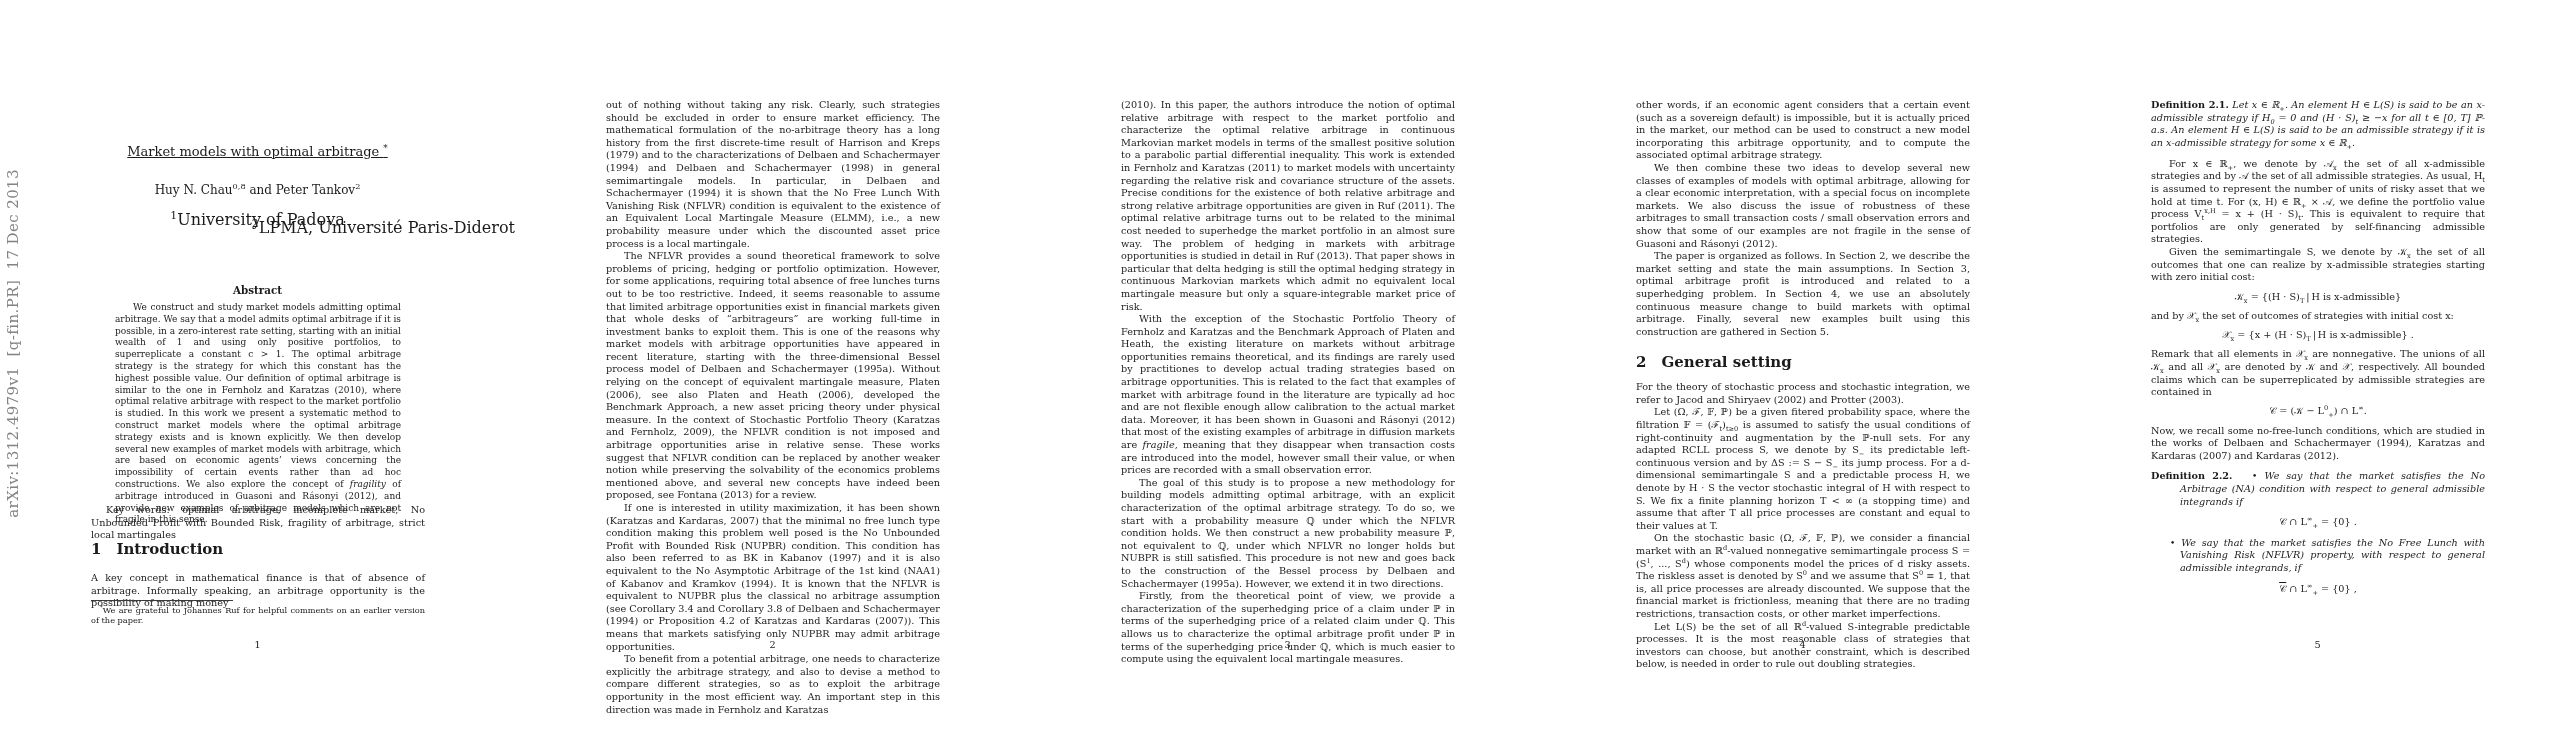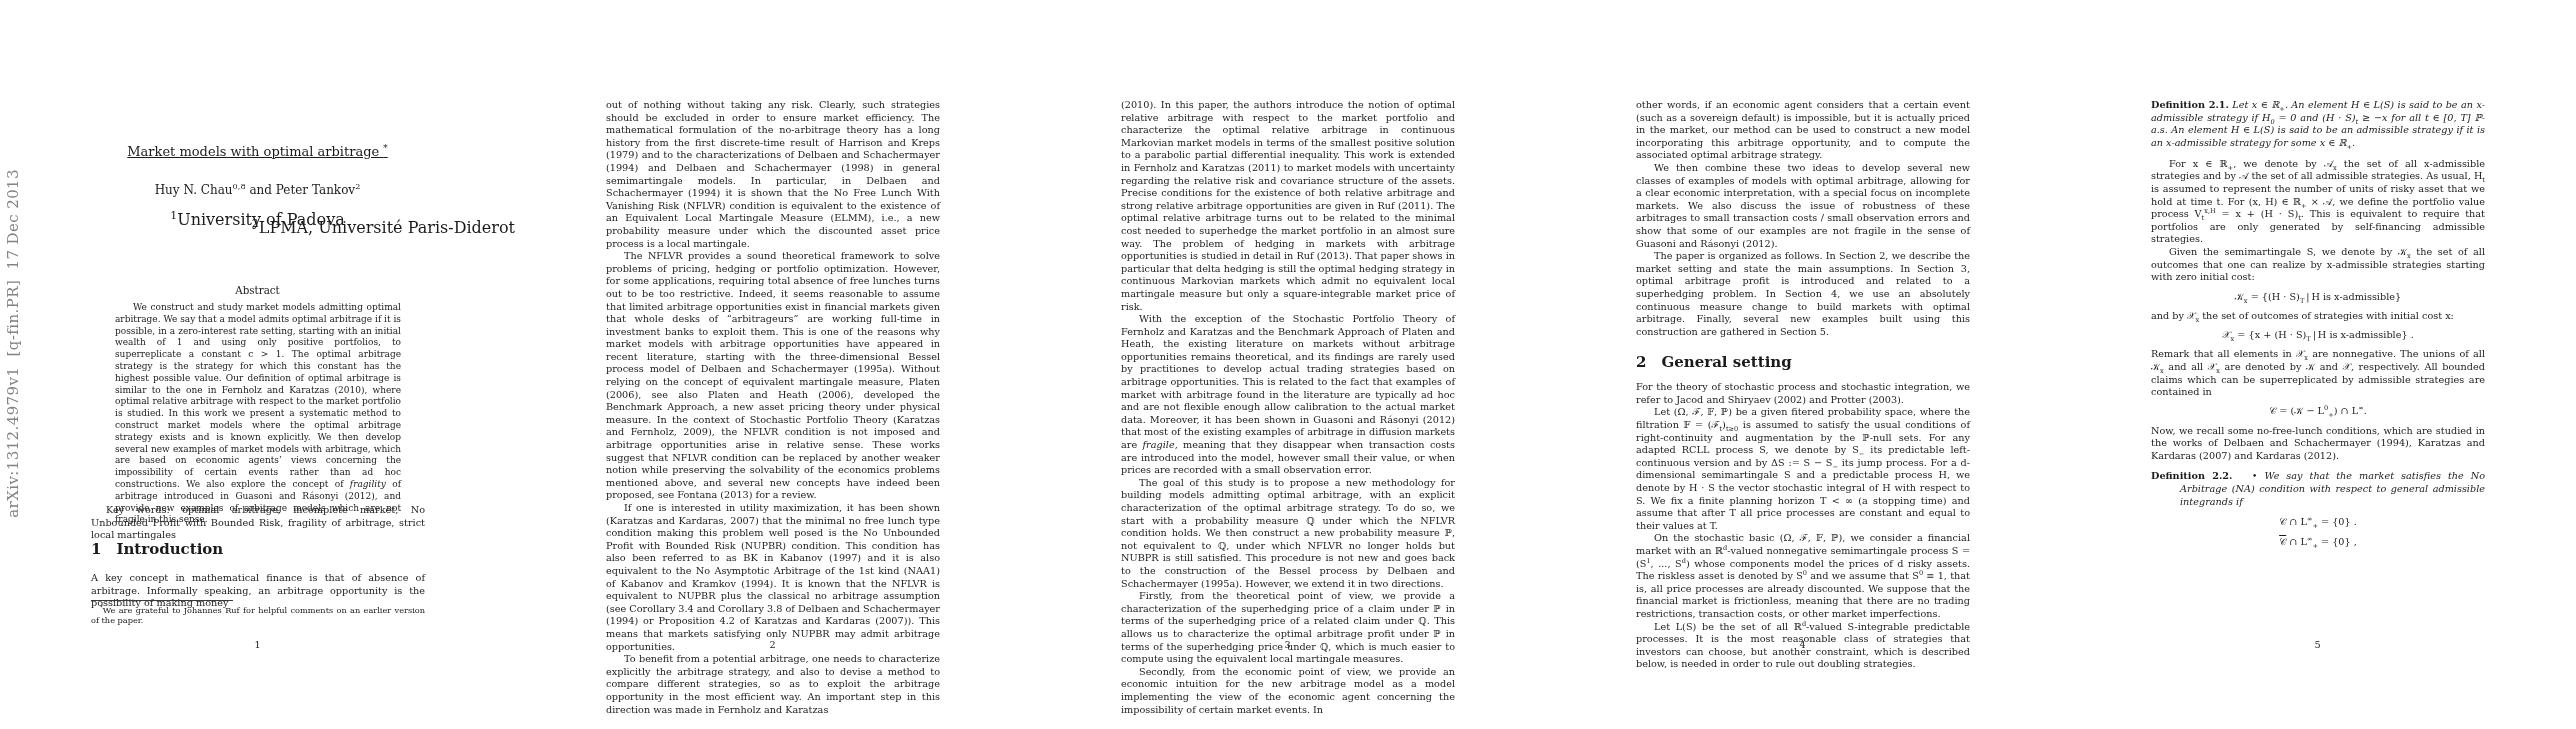--- a/index.html
+++ b/index.html
@@ -18,21 +18,21 @@
   p.indent { text-indent:18px; }
   .pagenum { position:absolute; top:639px; left:0; width:100%; text-align:center; font-size:9.7px; }
 
   sup, sub { font-size:68%; line-height:0; }
 
   
   .title    { position:absolute; top:144px; left:0; width:100%; text-align:center; font-size:13px;text-decoration:underline; }
   .authors  { position:absolute; top:183px; left:0; width:100%; text-align:center; font-size:12px; }
   .affil1   { position:absolute; top:210px; left:0; width:100%; text-align:center; font-size:16px; }
   .affil2   { position:absolute; top:218px; left:0; width:100%; text-align:right; font-size:16px; }
-  .abs-head { position:absolute; top:284px; left:0; width:100%; text-align:center; font-size:10.3px; font-weight:normal; }
+  .abs-head { position:absolute; top:284px; left:0; width:100%; text-align:center; font-size:10.3px; font-weight:bold; }
   .abstract { position:absolute; top:302px; left:115px; width:286px; font-size:9px; line-height:11.8px;
               text-align:justify; text-indent:18px; }
   .keywords { position:absolute; top:504px; left:91px; width:334px; font-size:9.7px; line-height:12.6px;
               text-align:justify; text-indent:15px; }
   .sec-head { font-size:15px; font-weight:bold; }
   .sec1     { position:absolute; top:540px; left:91px; }
   .intro    { position:absolute; top:572px; left:91px; width:334px; }
   .fnrule   { position:absolute; top:600px; left:91px; width:142px; border-top:0.9px solid #3a3a3a; }
   .footnote { position:absolute; top:605px; left:91px; width:334px; font-size:8.2px; line-height:10.3px;
               text-align:justify; text-indent:9px; }
@@ -78,21 +78,20 @@
     </div>
     <div class="pagenum">2</div>
   </div>
 
   <div class="page">
     <div class="col body-text">
       <p>(2010). In this paper, the authors introduce the notion of optimal relative arbitrage with respect to the market portfolio and characterize the optimal relative arbitrage in continuous Markovian market models in terms of the smallest positive solution to a parabolic partial differential inequality. This work is extended in Fernholz and Karatzas (2011) to market models with uncertainty regarding the relative risk and covariance structure of the assets. Precise conditions for the existence of both relative arbitrage and strong relative arbitrage opportunities are given in Ruf (2011). The optimal relative arbitrage turns out to be related to the minimal cost needed to superhedge the market portfolio in an almost sure way. The problem of hedging in markets with arbitrage opportunities is studied in detail in Ruf (2013). That paper shows in particular that delta hedging is still the optimal hedging strategy in continuous Markovian markets which admit no equivalent local martingale measure but only a square-integrable market price of risk.</p>
       <p class="indent">With the exception of the Stochastic Portfolio Theory of Fernholz and Karatzas and the Benchmark Approach of Platen and Heath, the existing literature on markets without arbitrage opportunities remains theoretical, and its findings are rarely used by practitiones to develop actual trading strategies based on arbitrage opportunities. This is related to the fact that examples of market with arbitrage found in the literature are typically ad hoc and are not flexible enough allow calibration to the actual market data. Moreover, it has been shown in Guasoni and Rásonyi (2012) that most of the existing examples of arbitrage in diffusion markets are <i>fragile</i>, meaning that they disappear when transaction costs are introduced into the model, however small their value, or when prices are recorded with a small observation error.</p>
       <p class="indent">The goal of this study is to propose a new methodology for building models admitting optimal arbitrage, with an explicit characterization of the optimal arbitrage strategy. To do so, we start with a probability measure ℚ under which the NFLVR condition holds. We then construct a new probability measure ℙ, not equivalent to ℚ, under which NFLVR no longer holds but NUBPR is still satisfied. This procedure is not new and goes back to the construction of the Bessel process by Delbaen and Schachermayer (1995a). However, we extend it in two directions.</p>
       <p class="indent">Firstly, from the theoretical point of view, we provide a characterization of the superhedging price of a claim under ℙ in terms of the superhedging price of a related claim under ℚ. This allows us to characterize the optimal arbitrage profit under ℙ in terms of the superhedging price under ℚ, which is much easier to compute using the equivalent local martingale measures.</p>
-      <p class="indent">Secondly, from the economic point of view, we provide an economic intuition for the new arbitrage model as a model implementing the view of the economic agent concerning the impossibility of certain market events. In</p>
     </div>
     <div class="pagenum">3</div>
   </div>
 
   <div class="page">
     <div class="col body-text">
       <p>other words, if an economic agent considers that a certain event (such as a sovereign default) is impossible, but it is actually priced in the market, our method can be used to construct a new model incorporating this arbitrage opportunity, and to compute the associated optimal arbitrage strategy.</p>
       <p class="indent">We then combine these two ideas to develop several new classes of examples of models with optimal arbitrage, allowing for a clear economic interpretation, with a special focus on incomplete markets. We also discuss the issue of robustness of these arbitrages to small transaction costs / small observation errors and show that some of our examples are not fragile in the sense of Guasoni and Rásonyi (2012).</p>
       <p class="indent">The paper is organized as follows. In Section 2, we describe the market setting and state the main assumptions. In Section 3, optimal arbitrage profit is introduced and related to a superhedging problem. In Section 4, we use an absolutely continuous measure change to build markets with optimal arbitrage. Finally, several new examples built using this construction are gathered in Section 5.</p>
       <div class="sec-head sec2">2 General setting</div>
@@ -110,19 +109,20 @@
       <p class="indent">For x ∈ ℝ<sub>+</sub>, we denote by 𝒜<sub>x</sub> the set of all x-admissible strategies and by 𝒜 the set of all admissible strategies. As usual, H<sub>t</sub> is assumed to represent the number of units of risky asset that we hold at time t. For (x, H) ∈ ℝ<sub>+</sub> × 𝒜, we define the portfolio value process V<sub>t</sub><sup>x,H</sup> = x + (H · S)<sub>t</sub>. This is equivalent to require that portfolios are only generated by self-financing admissible strategies.</p>
       <p class="indent">Given the semimartingale S, we denote by 𝒦<sub>x</sub> the set of all outcomes that one can realize by x-admissible strategies starting with zero initial cost:</p>
       <div class="eq">𝒦<sub>x</sub> = {(H · S)<sub>T</sub> | H is x-admissible}</div>
       <p>and by 𝒳<sub>x</sub> the set of outcomes of strategies with initial cost x:</p>
       <div class="eq">𝒳<sub>x</sub> = {x + (H · S)<sub>T</sub> | H is x-admissible} .</div>
       <p>Remark that all elements in 𝒳<sub>x</sub> are nonnegative. The unions of all 𝒦<sub>x</sub> and all 𝒳<sub>x</sub> are denoted by 𝒦 and 𝒳, respectively. All bounded claims which can be superreplicated by admissible strategies are contained in</p>
       <div class="eq">𝒞 = (𝒦 − L<sup>0</sup><sub>+</sub>) ∩ L<sup>∞</sup>.</div>
       <p>Now, we recall some no-free-lunch conditions, which are studied in the works of Delbaen and Schachermayer (1994), Karatzas and Kardaras (2007) and Kardaras (2012).</p>
       <div class="def-block"><b>Definition 2.2.</b>  • <i>We say that the market satisfies the No Arbitrage (NA) condition with respect to general admissible integrands if</i></div>
       <div class="eq">𝒞 ∩ L<sup>∞</sup><sub>+</sub> = {0} .</div>
+      <div class="def-block2">• <i>We say that the market satisfies the No Free Lunch with Vanishing Risk (NFLVR) property, with respect to general admissible integrands, if</i></div>
       <div class="eq"><span class="cbar">𝒞</span> ∩ L<sup>∞</sup><sub>+</sub> = {0} ,</div>
     </div>
     <div class="pagenum">5</div>
   </div>
 
 </div>
 
 
 </body></html>

